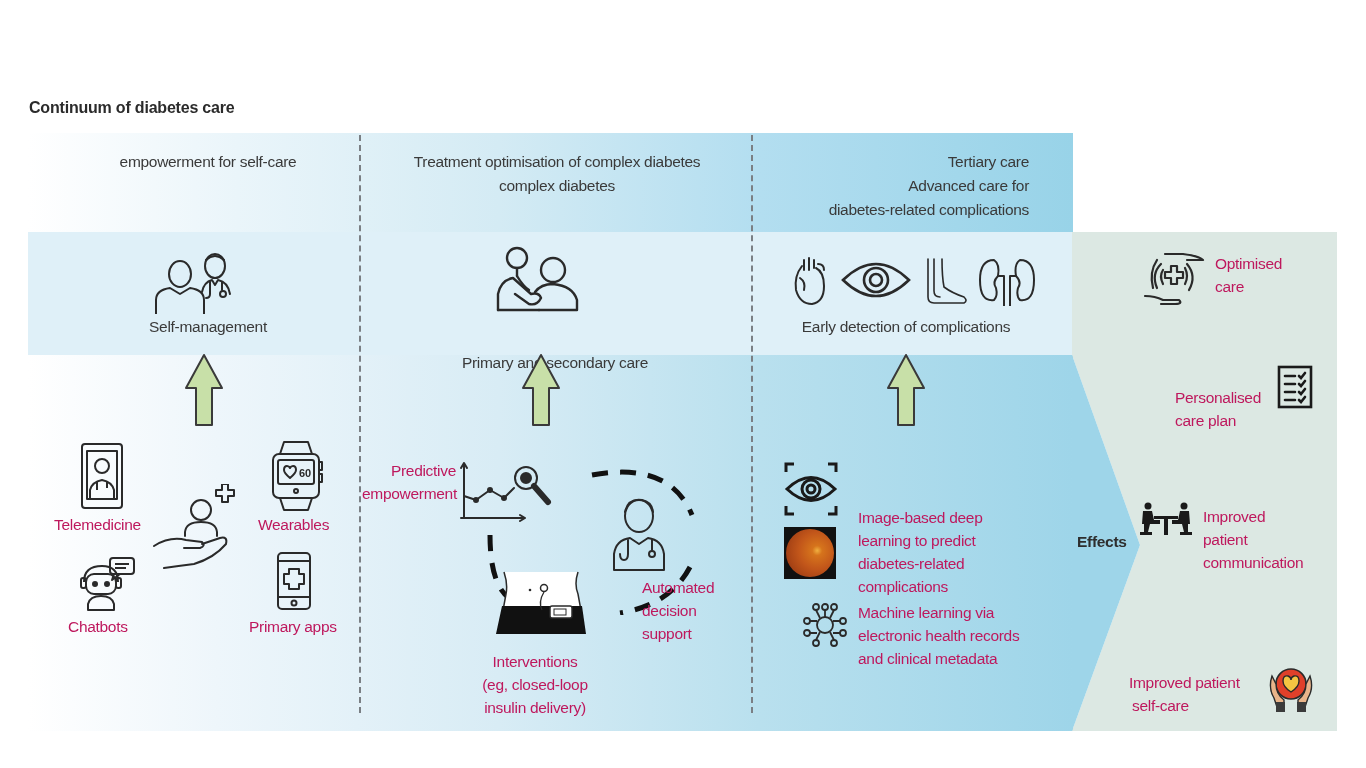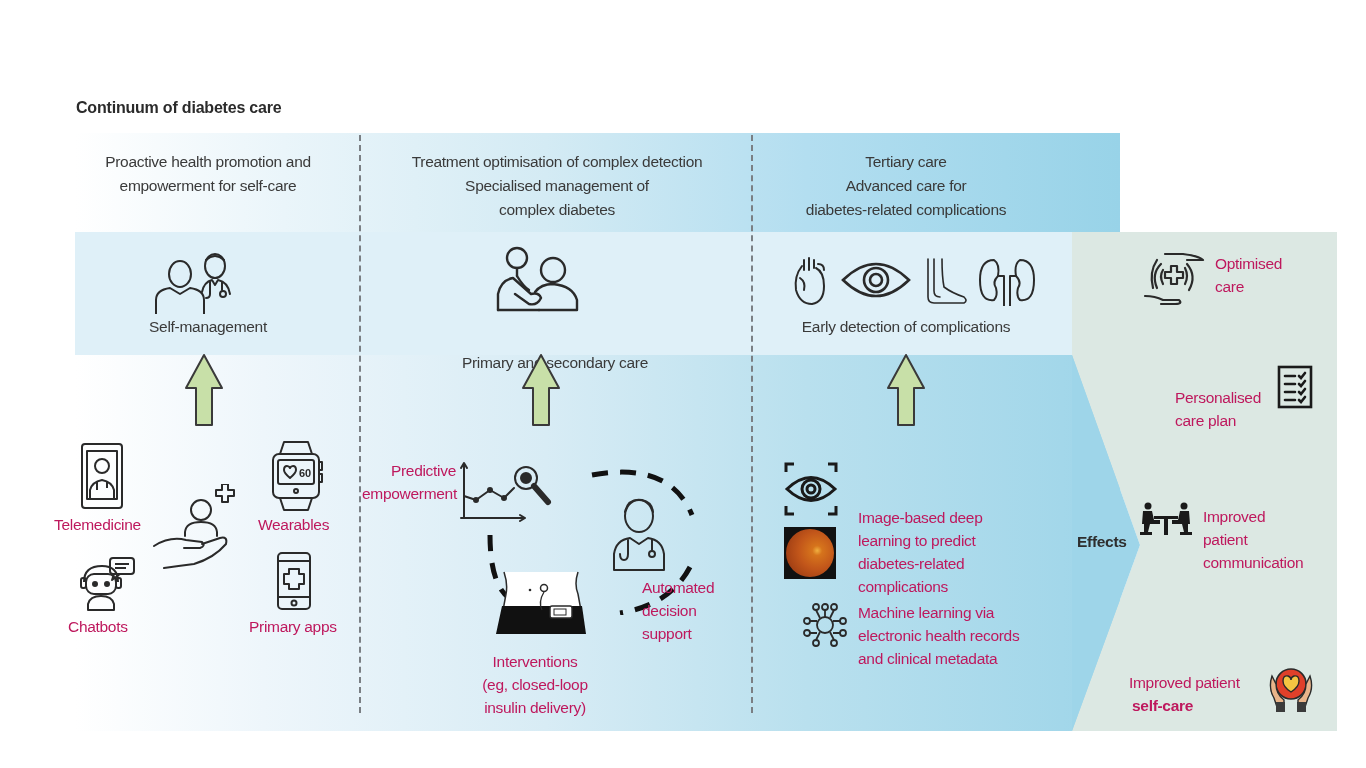--- a/index.html
+++ b/index.html
@@ -1,18 +1,18 @@
 <!DOCTYPE html>
 <html><head>
 <meta charset="utf-8">
 <style>
   html, body { margin: 0; padding: 0; background: #ffffff; }
   body { width: 1366px; height: 768px; position: relative; overflow: hidden;
          font-family: "Liberation Sans", "DejaVu Sans", sans-serif; color: #333; }
-  .abs { position: absolute; margin-left: 47px; }
+  .abs { position: absolute; }
   .title { left: 29px; top: 99px; font-size: 16px; font-weight: bold; color: #2b2b2b; letter-spacing: -0.2px; }
   
   .band-bottom { left: 28px; top: 355px; width: 1045px; height: 376px;
     background: linear-gradient(to right, #ffffff 0%, #eef6fb 18%, #d8ecf5 45%, #b9e0ee 70%, #9ed5e9 100%); }
   .band-top { left: 28px; top: 133px; width: 1045px; height: 99px;
     background: linear-gradient(to right, #ffffff 0%, #eaf5fa 20%, #d4ebf4 45%, #b3def0 70%, #98d3e8 100%); }
   .band-mid { left: 28px; top: 232px; width: 1045px; height: 123px; background: #dff0f8; }
   svg.overlay { position: absolute; left: 0; top: 0; }
   .divider { position: absolute; top: 135px; height: 578px; width: 0; border-left: 2px dashed #7a7f84; }
   .col-head { position: absolute; top: 150px; text-align: center; font-size: 15.5px; line-height: 24px; color: #3a3a3a; letter-spacing: -0.3px; }
@@ -34,29 +34,27 @@
 
 <svg class="overlay" width="1366" height="768">
   <polygon points="1072,232 1337,232 1337,731 1072,731 1140,545 1072,355" fill="#dce8e3"></polygon>
   <polygon points="1072,355 1140,545 1072,731" fill="#9ed5e9"></polygon>
 </svg>
 
 <div class="divider" style="left:359px;"></div>
 <div class="divider" style="left:751px;"></div>
 
 <div class="col-head" style="left:28px;width:360px;">
-  <div>Proactive health promotion and</div>
   <div>empowerment for self-care</div>
 </div>
 <div class="col-head" style="left:362px;width:390px;">
-  <div>Treatment optimisation of complex detection</div>
-  <div>Specialised management of</div>
+  <div>Treatment optimisation of complex diabetes</div>
   <div>complex diabetes</div>
 </div>
-<div class="col-head" style="left:754px;width:304px;">
+<div class="col-head" style="left:725px;width:304px;text-align:right;">
   <div>Tertiary care</div>
   <div>Advanced care for</div>
   <div>diabetes-related complications</div>
 </div>
 
 <svg class="icon" style="left:152px;top:250px;" width="90" height="64" viewBox="0 0 90 64">
   <g fill="none" stroke="#2a2a2a" stroke-width="2" stroke-linecap="round" stroke-linejoin="round">
     <ellipse cx="28" cy="24" rx="11" ry="13"></ellipse>
     <path d="M4 64 V50 Q4 40 18 38 L28 44 L38 38 Q52 40 52 50 V64"></path>
     <ellipse cx="63" cy="16" rx="10" ry="12"></ellipse>
@@ -326,14 +324,14 @@
 <svg class="icon" style="left:1268px;top:666px;" width="46" height="46" viewBox="0 0 46 46">
   <circle cx="23" cy="18" r="15" fill="#e0402a" stroke="#2a2a2a" stroke-width="1.6"></circle>
   <path d="M15 15 Q15 9 20 10 Q23 11 23 14 Q23 11 26 10 Q31 9 31 15 Q31 21 23 26 Q15 21 15 15 Z" fill="#f5c542" stroke="#2a2a2a" stroke-width="1.4"></path>
   <path d="M4 10 Q0 22 6 32 L10 44 H16 V34 Q8 28 8 18 Z" fill="#e9b48a" stroke="#2a2a2a" stroke-width="1.4"></path>
   <path d="M42 10 Q46 22 40 32 L36 44 H30 V34 Q38 28 38 18 Z" fill="#e9b48a" stroke="#2a2a2a" stroke-width="1.4"></path>
   <rect x="8" y="36" width="9" height="10" fill="#3b3b3b"></rect>
   <rect x="29" y="36" width="9" height="10" fill="#3b3b3b"></rect>
 </svg>
 <div class="lbl" style="left:1129px;top:671px;">
   <div>Improved patient</div>
-  <div style="padding-left:3px;font-weight:bold;">self-care</div>
+  <div style="padding-left:3px;">self-care</div>
 </div>
 
 </body></html>

